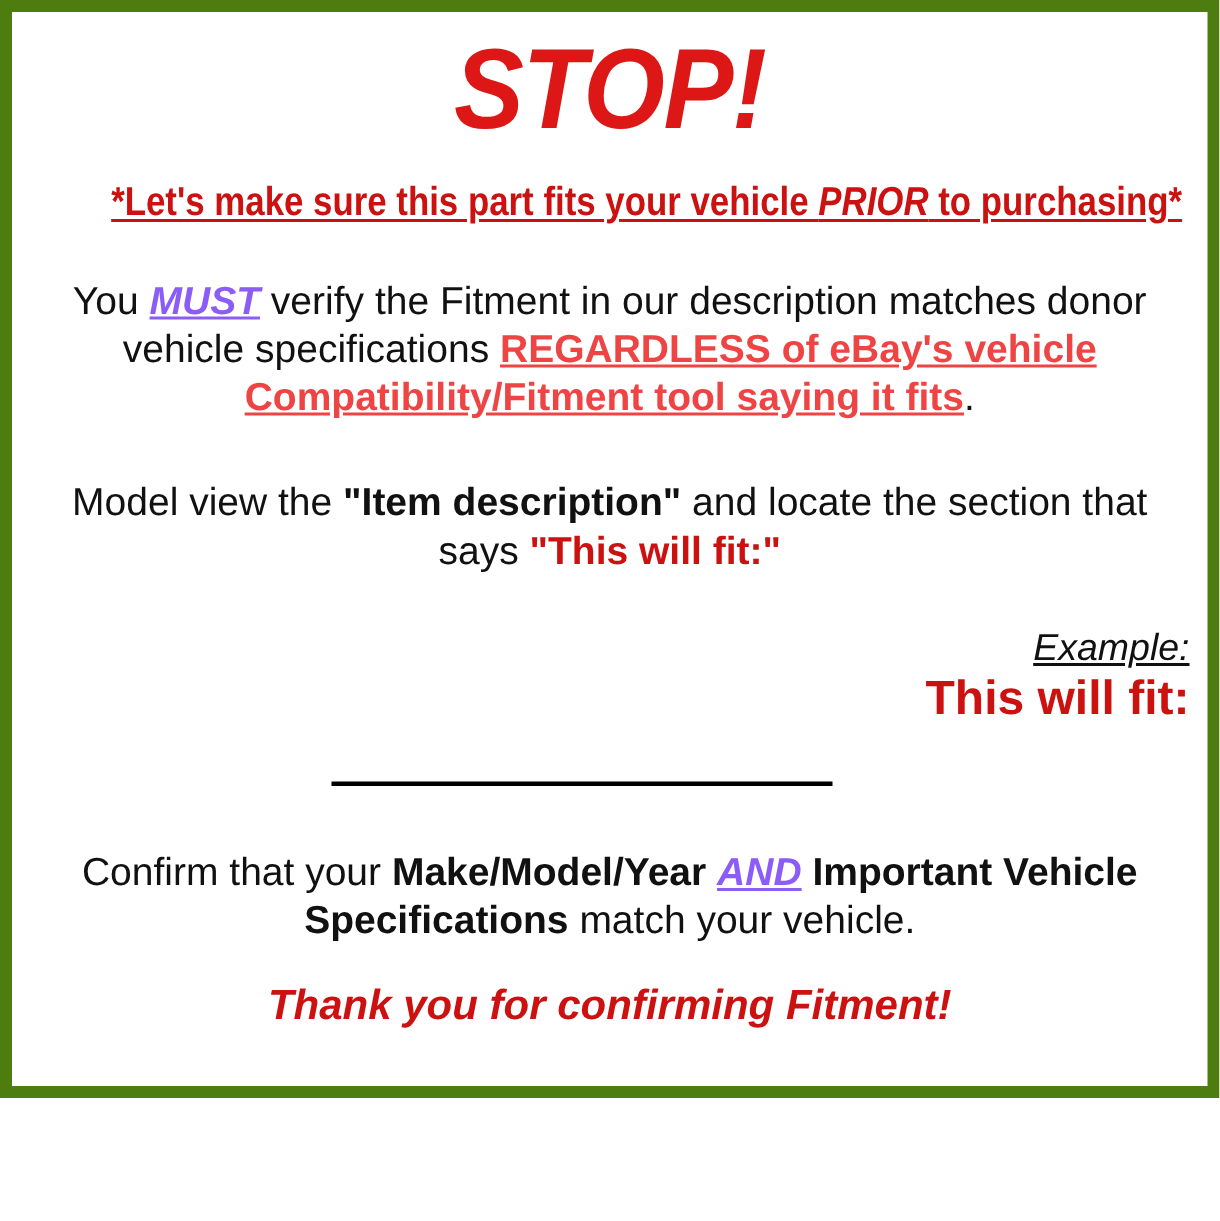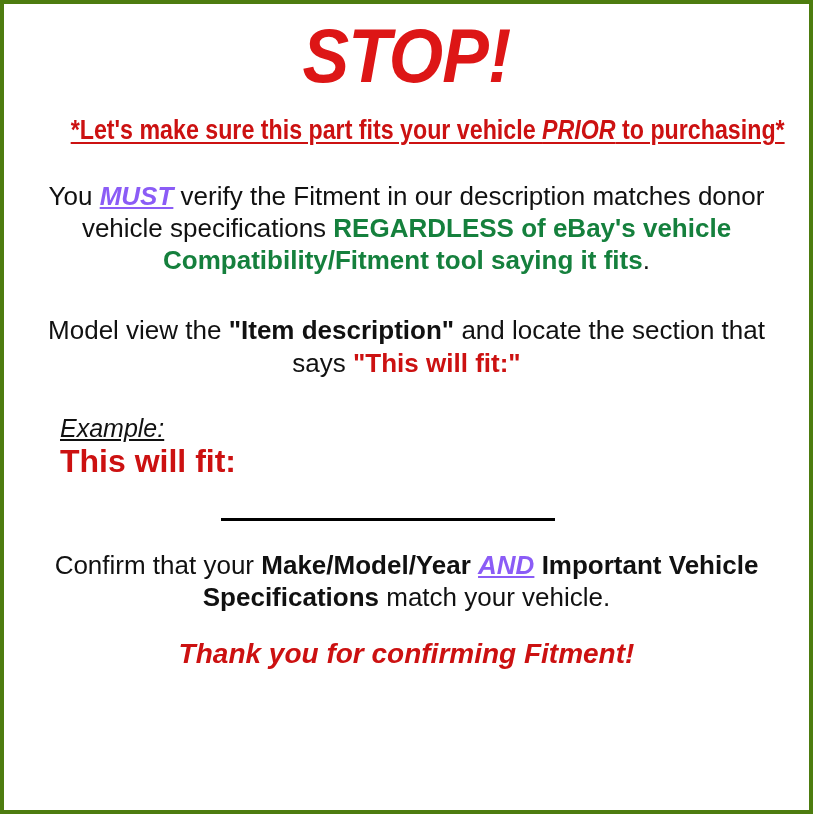--- a/index.html
+++ b/index.html
@@ -10,23 +10,23 @@
   body {
     width: 813px;
     height: 814px;
     overflow: hidden;
     font-family: "Liberation Sans", sans-serif;
   }
 
   #notice-card {
     box-sizing: border-box;
     width: 813px;
-    height: 814px;
+    height: 732px;
     background: #ffffff;
-    border: 4px solid #4d7c0f;
+    border: 8px solid #4d7c0f;
     display: block;
     position: relative;
   }
 
   .inner {
     box-sizing: border-box;
     width: 100%;
     height: 100%;
     padding: 0 12px;
     display: block;
@@ -68,49 +68,50 @@
   .para {
     text-align: center;
     color: #111111;
     font-size: 26px;
     line-height: 1.24;
     margin: 0;
     font-family: "Liberation Sans", sans-serif;
   }
   .para.p1 { margin-top: 34px; padding: 0 18px; }
   .para.p2 { margin-top: 38px; padding: 0 10px; }
-  .para.p4 { margin-top: 24px; padding: 0 10px; }
+  .para.p4 { margin-top: 36px; padding: 0 10px; }
   .para.p5 { margin-top: 38px; padding: 0 14px; }
 
   .b { font-weight: bold; }
 
   .red-bold-ital-u {
     color: #8b5cf6;
     font-weight: bold;
     font-style: italic;
     text-decoration: underline;
     text-underline-offset: 2px;
   }
 
   .red-bold-u {
-    color: #15803d;
+    color: #ef4444;
     font-weight: bold;
+    text-decoration: underline;
     text-underline-offset: 2px;
   }
 
   .red-bold {
     color: #cc1111;
     font-weight: bold;
   }
 
   
   .example-block {
     margin-top: 36px;
     padding-left: 44px;
-    text-align: left;
+    text-align: right;
   }
   .example-label {
     color: #111111;
     font-size: 25px;
     font-style: italic;
     text-decoration: underline;
     text-underline-offset: 2px;
     line-height: 1.05;
   }
   .example-fit {

